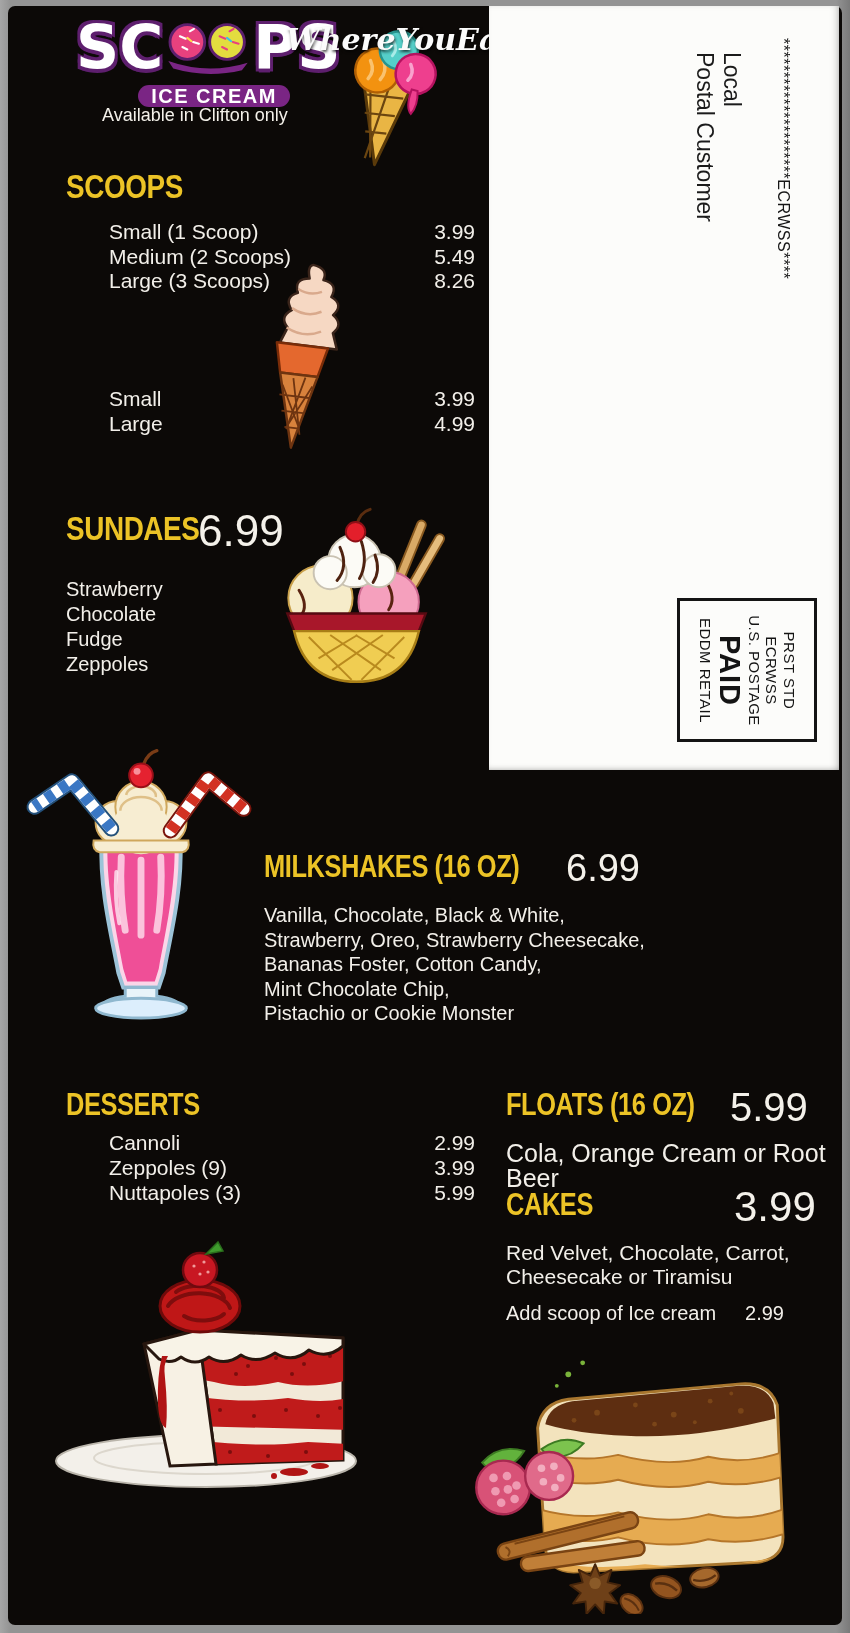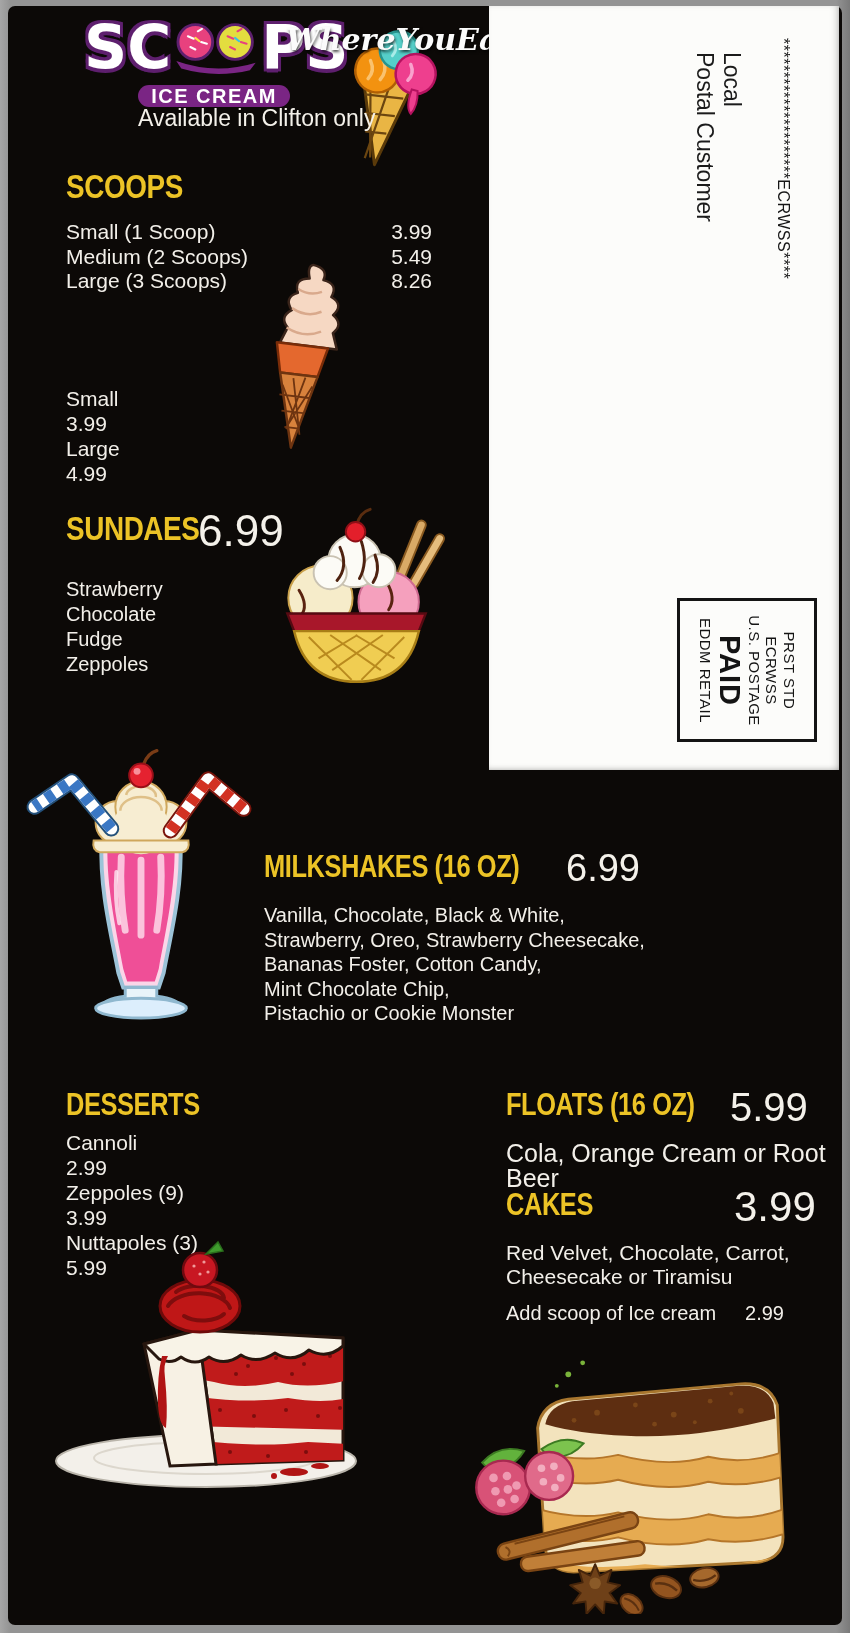--- a/index.html
+++ b/index.html
@@ -3,26 +3,26 @@
 <meta charset="utf-8">
 <style>
   html,body{margin:0;padding:0;background:#6f6f6f;}
   .screen{position:relative;width:850px;height:1633px;overflow:hidden;
     background:linear-gradient(90deg,#a6a6a6 0,#949494 10px,#949494 calc(100% - 14px),#7a7a7a 100%);
     font-family:"Liberation Sans",sans-serif;}
   .card{position:absolute;left:8px;top:6px;width:834px;height:1619px;background:#0c0907;border-radius:7px;}
   .abs{position:absolute;}
 
   
-  .logo-row{position:absolute;left:84px;top:14px;display:flex;align-items:center;z-index:2;}
+  .logo-row{position:absolute;left:76px;top:14px;display:flex;align-items:center;z-index:2;}
   .logo-letters{font-family:"DejaVu Sans",sans-serif;font-weight:bold;font-size:60px;line-height:1;color:#ffffff;
     text-shadow:-3px -3px 0 #5e1f6e,3px -3px 0 #5e1f6e,-3px 3px 0 #5e1f6e,3px 3px 0 #5e1f6e,0 4px 0 #5e1f6e;}
   .logo-banner{position:absolute;left:138px;top:85px;width:152px;height:22px;background:#7a2584;border-radius:12px;
     color:#fff;font-weight:bold;font-size:20px;letter-spacing:1.5px;display:flex;align-items:center;justify-content:center;z-index:2;}
-  .logo-sub{position:absolute;left:102px;top:105px;font-size:23px;color:#f4f1ea;z-index:2;margin-left:36px;}
+  .logo-sub{position:absolute;left:102px;top:105px;font-size:18px;color:#f4f1ea;z-index:2;}
 
   .watermark{position:absolute;left:286px;top:22px;z-index:2;font-family:"DejaVu Serif",serif;font-style:italic;
     font-weight:bold;font-size:30px;color:#fbfbfb;text-shadow:1px 2px 3px rgba(0,0,0,.7);white-space:nowrap;}
 
   
   .panel{position:absolute;left:489px;top:6px;width:350px;height:764px;background:#fcfcfa;z-index:3;
     box-shadow:inset -5px 0 8px -5px rgba(0,0,0,.35), inset 0 -4px 6px -4px rgba(0,0,0,.25);}
   .addressee{position:absolute;left:256px;top:46px;width:190px;height:56px;transform:rotate(90deg);
     transform-origin:top left;font-size:23px;line-height:27px;color:#1b1b1b;}
   .ecrwss{position:absolute;left:303px;top:32px;width:310px;height:24px;transform:rotate(90deg);
@@ -32,23 +32,23 @@
   .indicia-inner{transform:rotate(90deg);width:134px;text-align:center;color:#141414;}
   .ind-sm{font-size:15px;line-height:17.5px;letter-spacing:.5px;}
   .ind-lg{font-size:29px;line-height:31px;font-weight:bold;letter-spacing:1px;}
 
   
   .ytitle{color:#ecc326;font-weight:bold;letter-spacing:-.5px;line-height:1;display:inline-block;
     transform:scaleX(.82);transform-origin:left top;white-space:nowrap;}
   .t-big{font-size:34px;}
   .t-med{font-size:31px;}
   .hero-price{color:#f4f1ea;line-height:1;white-space:nowrap;}
-  .rows{display:flex;flex-direction:column;color:#f2efe9;font-size:21px;}
+  .rows{display:flex;flex-direction:column;color:#f2efe9;font-size:21px;margin-left:43px;}
   .row{display:flex;justify-content:space-between;line-height:24.5px;}
-  .row25 .row{line-height:25px;flex-direction:column;}
+  .row25 .row{line-height:25px;}
   .flav{color:#f2efe9;font-size:20px;line-height:25px;}
   .flav-tight{line-height:24.5px;}
   svg{display:block;}
 </style>
 </head>
 <body>
 
 <div class="screen">
   <div class="card"></div>
 

